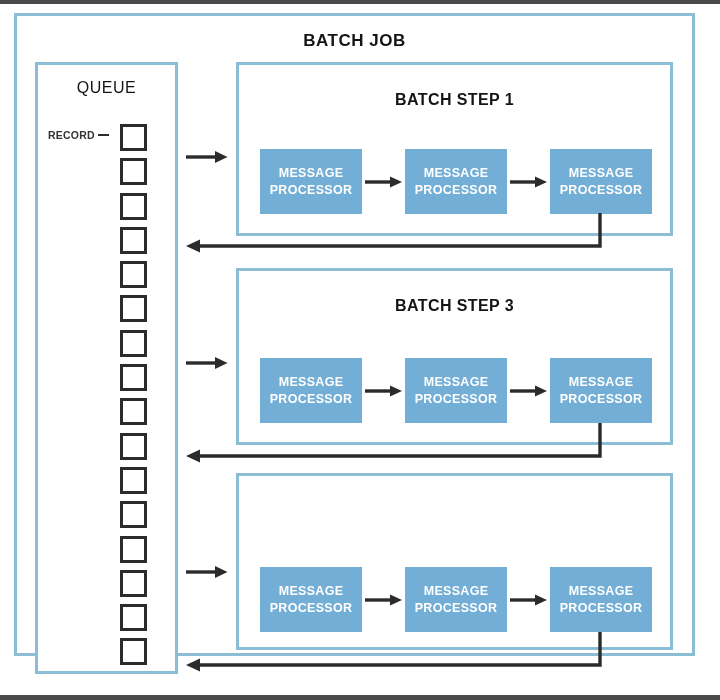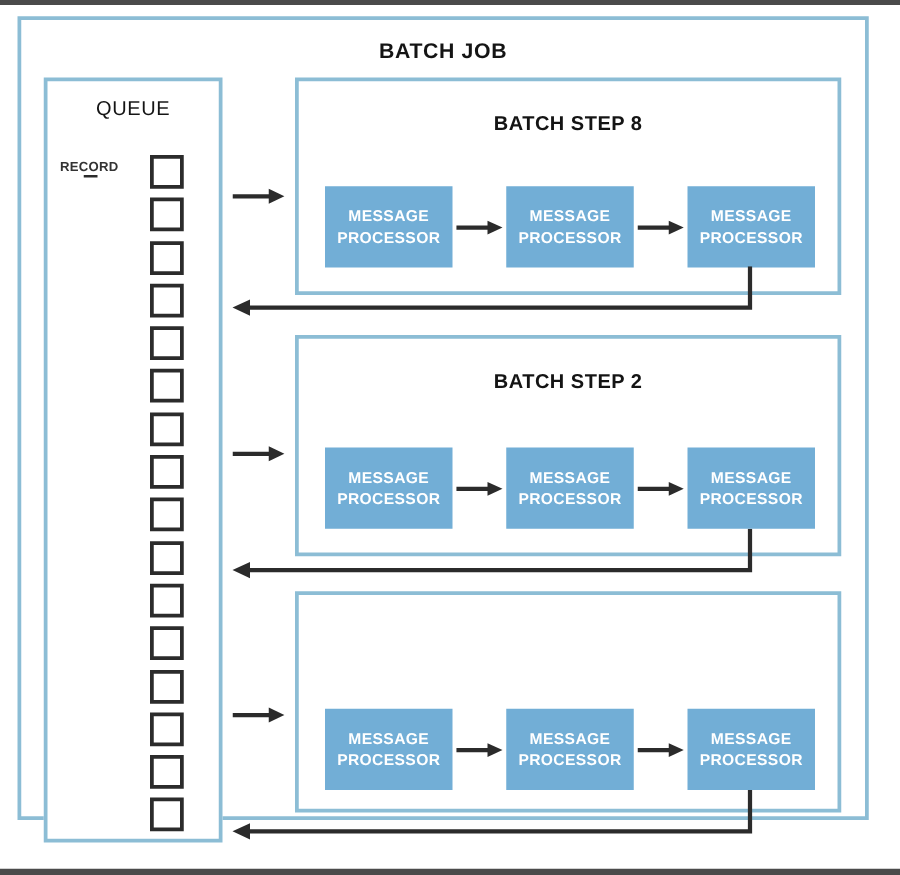--- a/index.html
+++ b/index.html
@@ -39,21 +39,21 @@
     text-align: center;
   }
   .queue-title {
     padding-top: 14px;
     font-size: 16px; font-weight: normal;
     letter-spacing: 0.5px;
     color: var(--title-text, #141414);
   }
   .record-row {
     position: absolute; left: 10px; top: 63px; height: 14px;
-    display: flex; align-items: center; flex-direction: column;
+    display: flex; align-items: center;
   }
   .record-label {
     font-size: 10.5px; font-weight: bold; color: #333;
     letter-spacing: 0.2px; white-space: nowrap;
   }
   .record-dash {
     width: 11px; height: 2.5px; margin-left: 3px;
     background: var(--line-color, #2b2b2b);
   }
   .record-list {
@@ -141,38 +141,38 @@
         <div class="record-square"></div>
         <div class="record-square"></div>
         <div class="record-square"></div>
         <div class="record-square"></div>
         <div class="record-square"></div>
         <div class="record-square"></div>
       </div>
     </div>
 
     <div class="step-box step-1">
-      <div class="step-title">BATCH STEP 8</div>
+      <div class="step-title">BATCH STEP 1</div>
       <div class="mp-row">
         <div class="mp-box">MESSAGE PROCESSOR</div>
         <svg class="mp-arrow" width="38" height="14" viewBox="0 0 38 14">
             <line class="arrow-line" x1="0" y1="7" x2="26" y2="7"></line>
             <polygon class="arrow-head" points="25,1.5 37,7 25,12.5"></polygon>
           </svg>
         <div class="mp-box">MESSAGE PROCESSOR</div>
         <svg class="mp-arrow" width="38" height="14" viewBox="0 0 38 14">
             <line class="arrow-line" x1="0" y1="7" x2="26" y2="7"></line>
             <polygon class="arrow-head" points="25,1.5 37,7 25,12.5"></polygon>
           </svg>
         <div class="mp-box">MESSAGE PROCESSOR</div>
       </div>
     </div>
 
     <div class="step-box step-2">
-      <div class="step-title">BATCH STEP 2</div>
+      <div class="step-title">BATCH STEP 3</div>
       <div class="mp-row">
         <div class="mp-box">MESSAGE PROCESSOR</div>
         <svg class="mp-arrow" width="38" height="14" viewBox="0 0 38 14">
             <line class="arrow-line" x1="0" y1="7" x2="26" y2="7"></line>
             <polygon class="arrow-head" points="25,1.5 37,7 25,12.5"></polygon>
           </svg>
         <div class="mp-box">MESSAGE PROCESSOR</div>
         <svg class="mp-arrow" width="38" height="14" viewBox="0 0 38 14">
             <line class="arrow-line" x1="0" y1="7" x2="26" y2="7"></line>
             <polygon class="arrow-head" points="25,1.5 37,7 25,12.5"></polygon>

